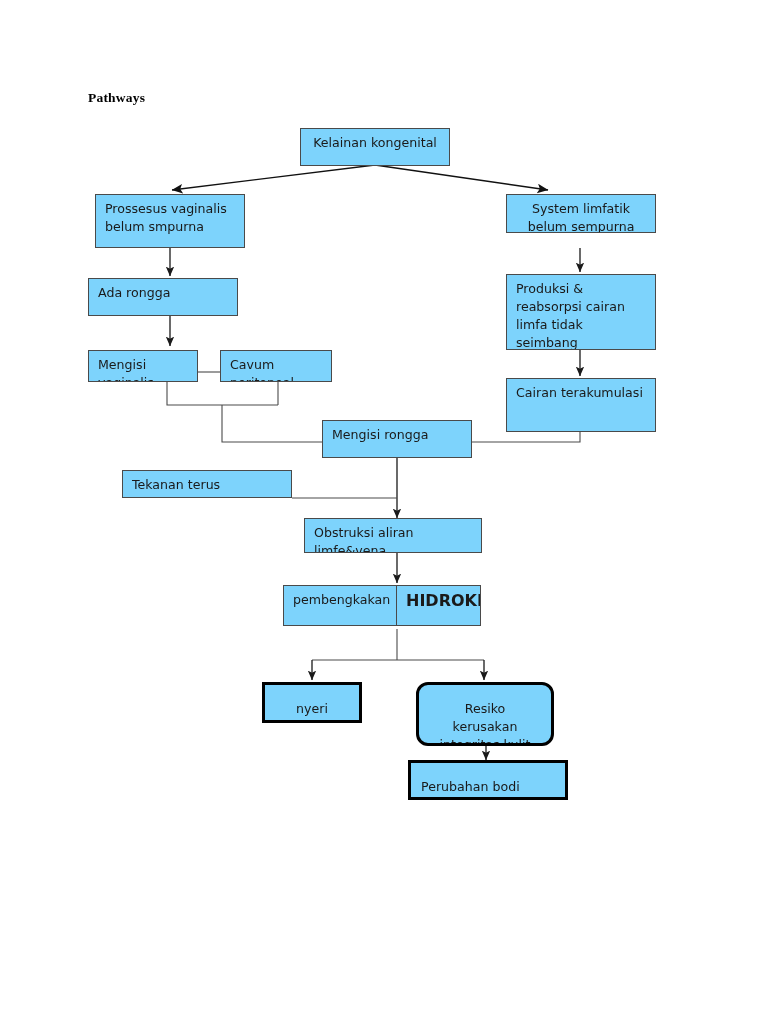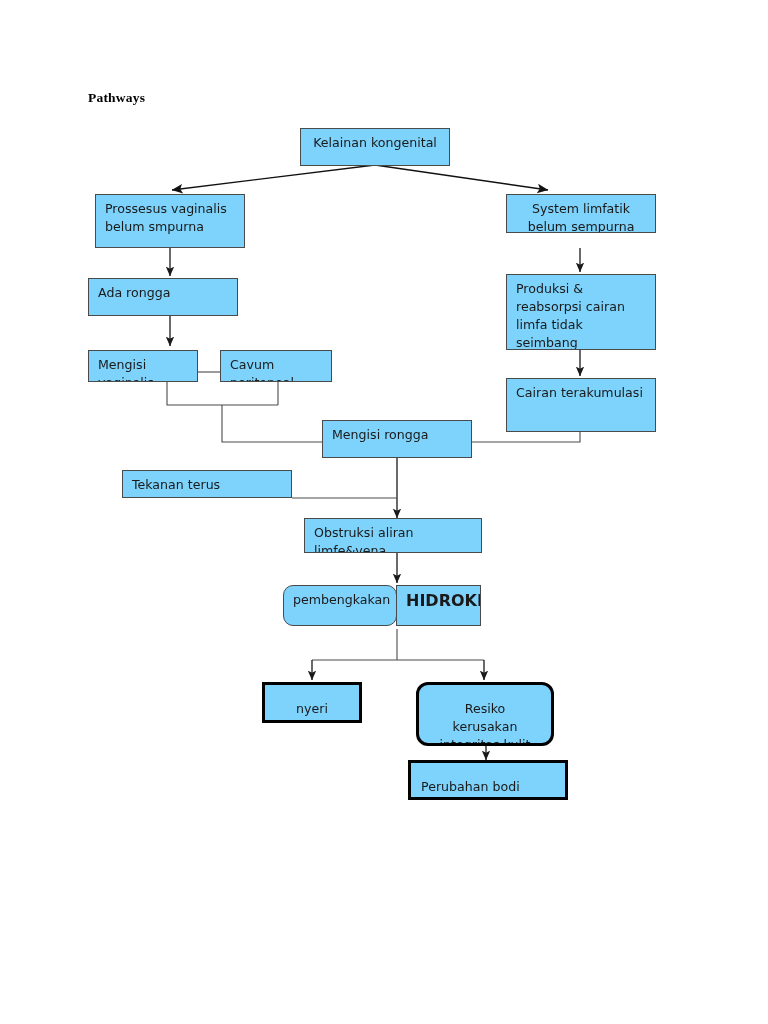--- a/index.html
+++ b/index.html
@@ -173,21 +173,21 @@
 <div class="box" style="left:122px; top:470px; width:170px; height:28px;">
   <span class="txt">Tekanan terus
 menerus</span>
 </div>
 
 <div class="box" style="left:304px; top:518px; width:178px; height:35px;">
   <span class="txt">Obstruksi aliran
 limfe&amp;vena</span>
 </div>
 
-<div class="box" style="left:283px; top:585px; width:114px; height:41px;border-radius:10px;">
+<div class="box" style="left:283px; top:585px; width:114px; height:41px;">
   <span class="txt">pembengkakan</span>
 </div>
 
 <div class="box bold" style="left:396px; top:585px; width:85px; height:41px;">
   <span class="txt">HIDROKEL</span>
 </div>
 
 <div class="box thick center" style="left:262px; top:682px; width:100px; height:41px;">
   <span class="txt">nyeri</span>
 </div>

